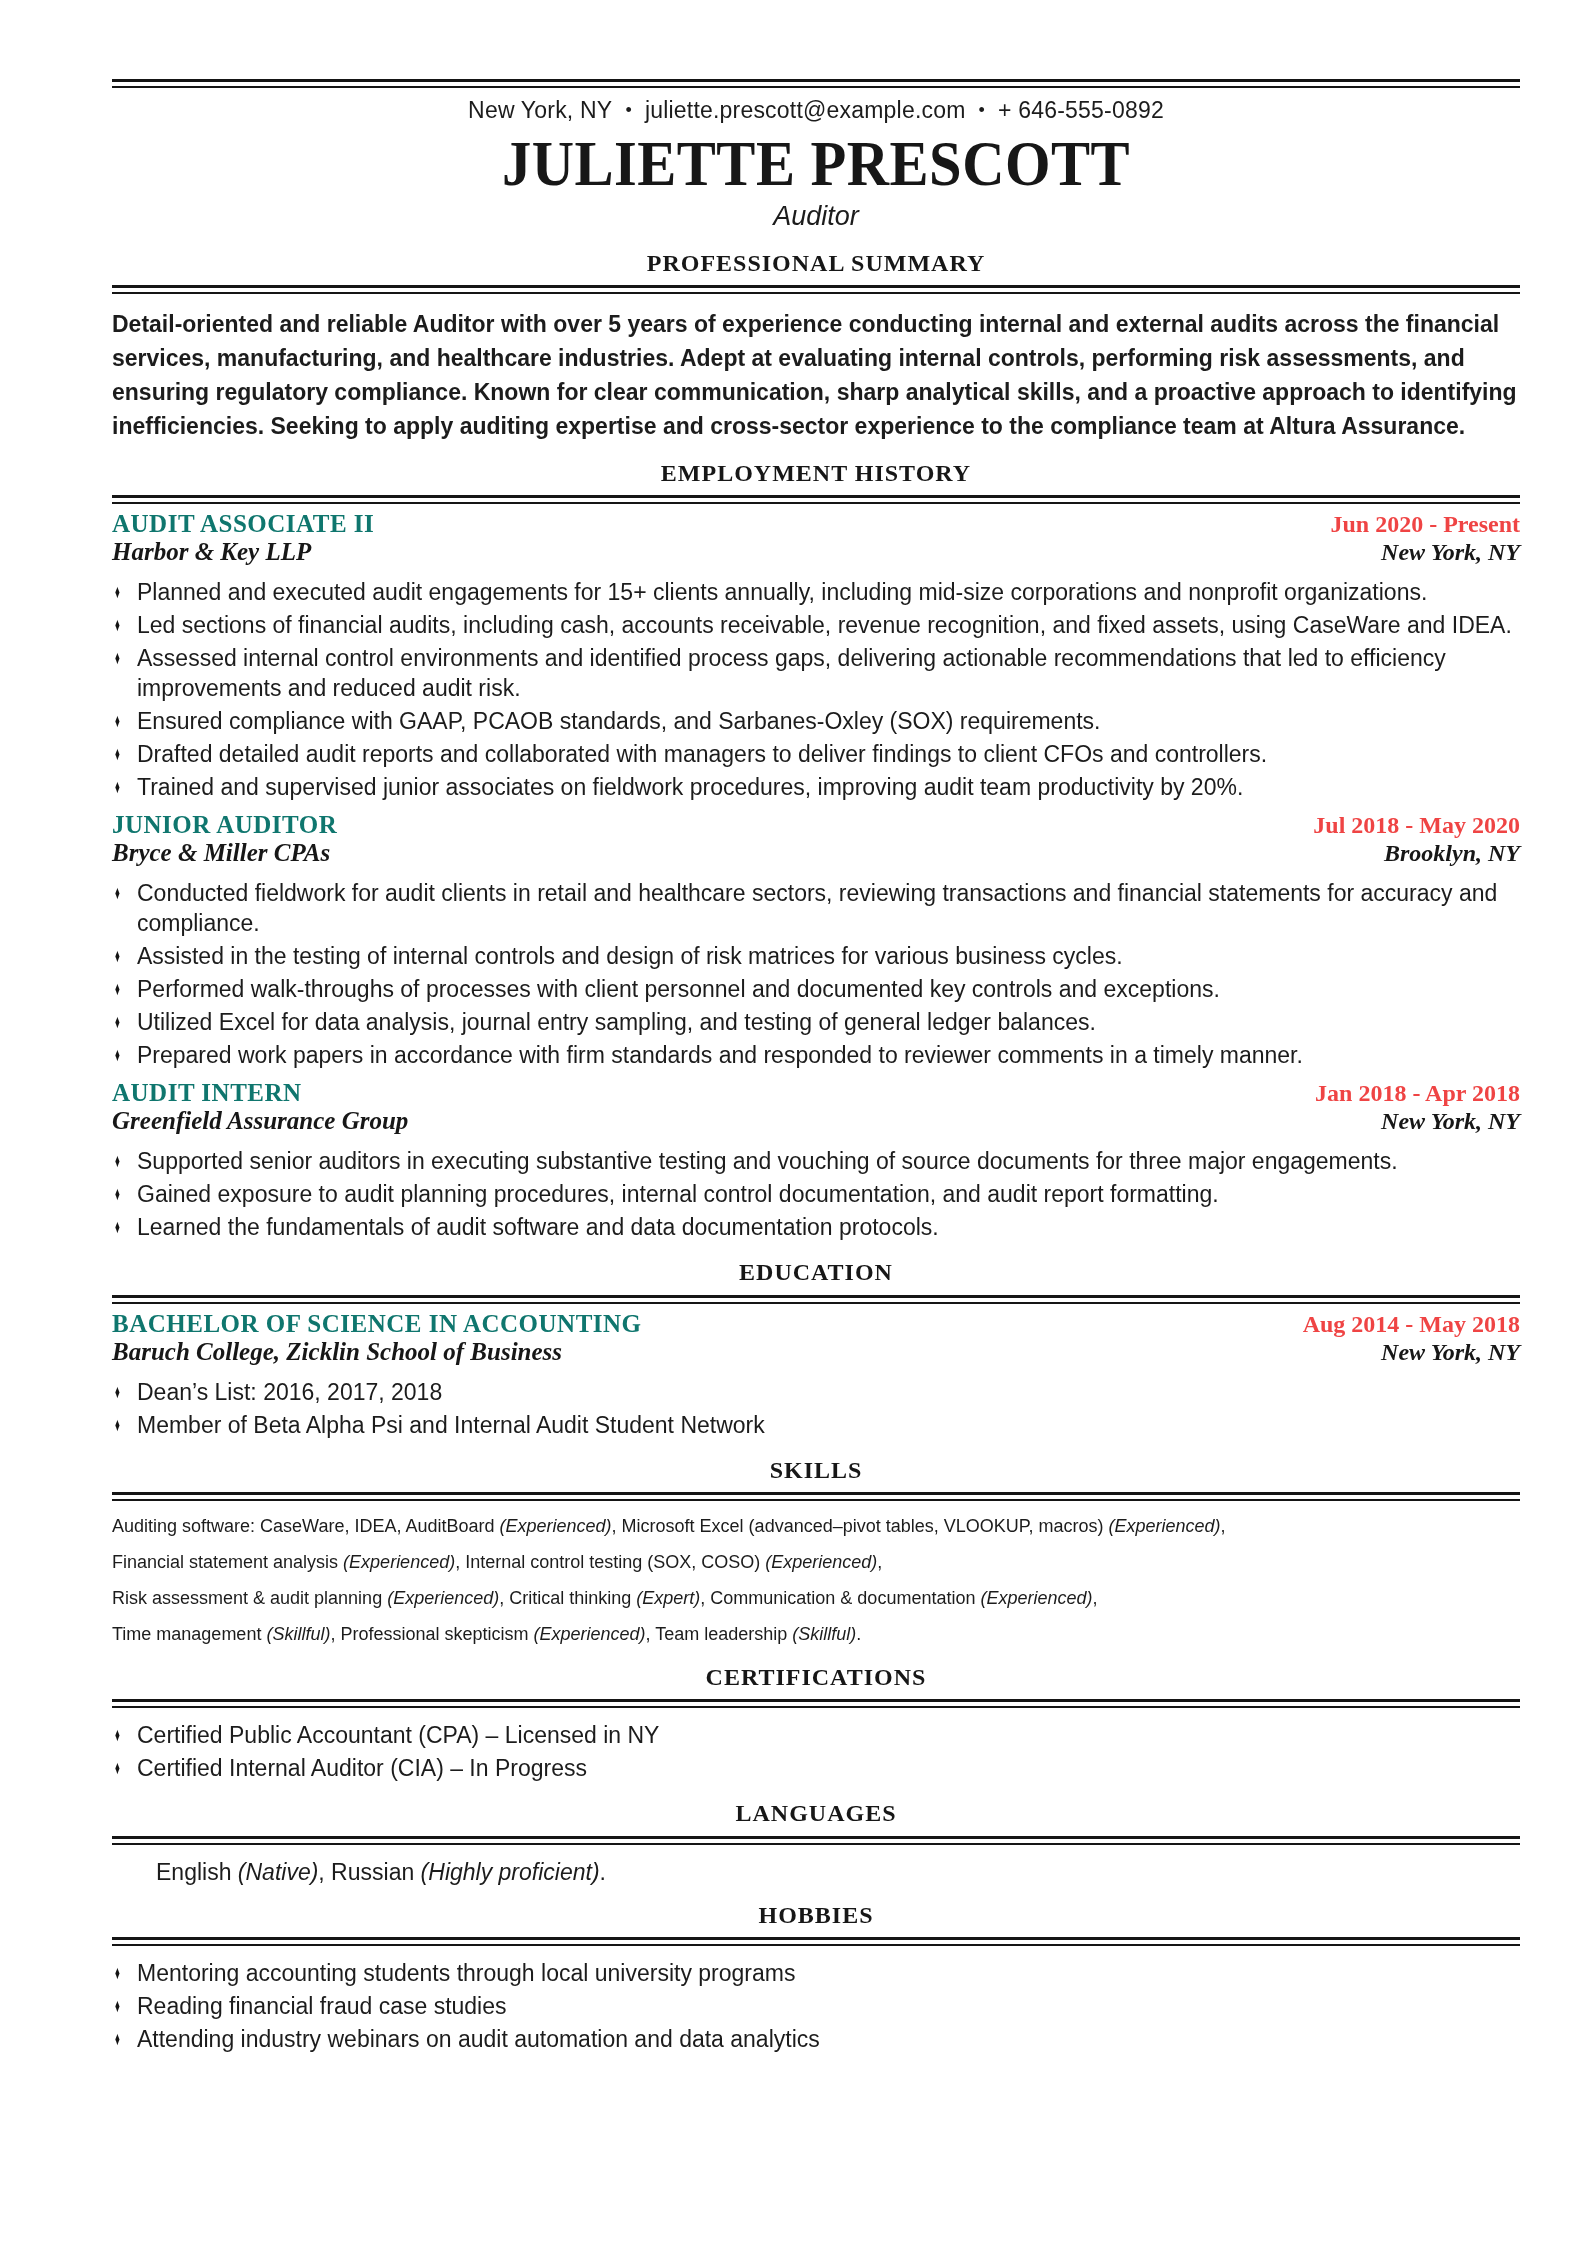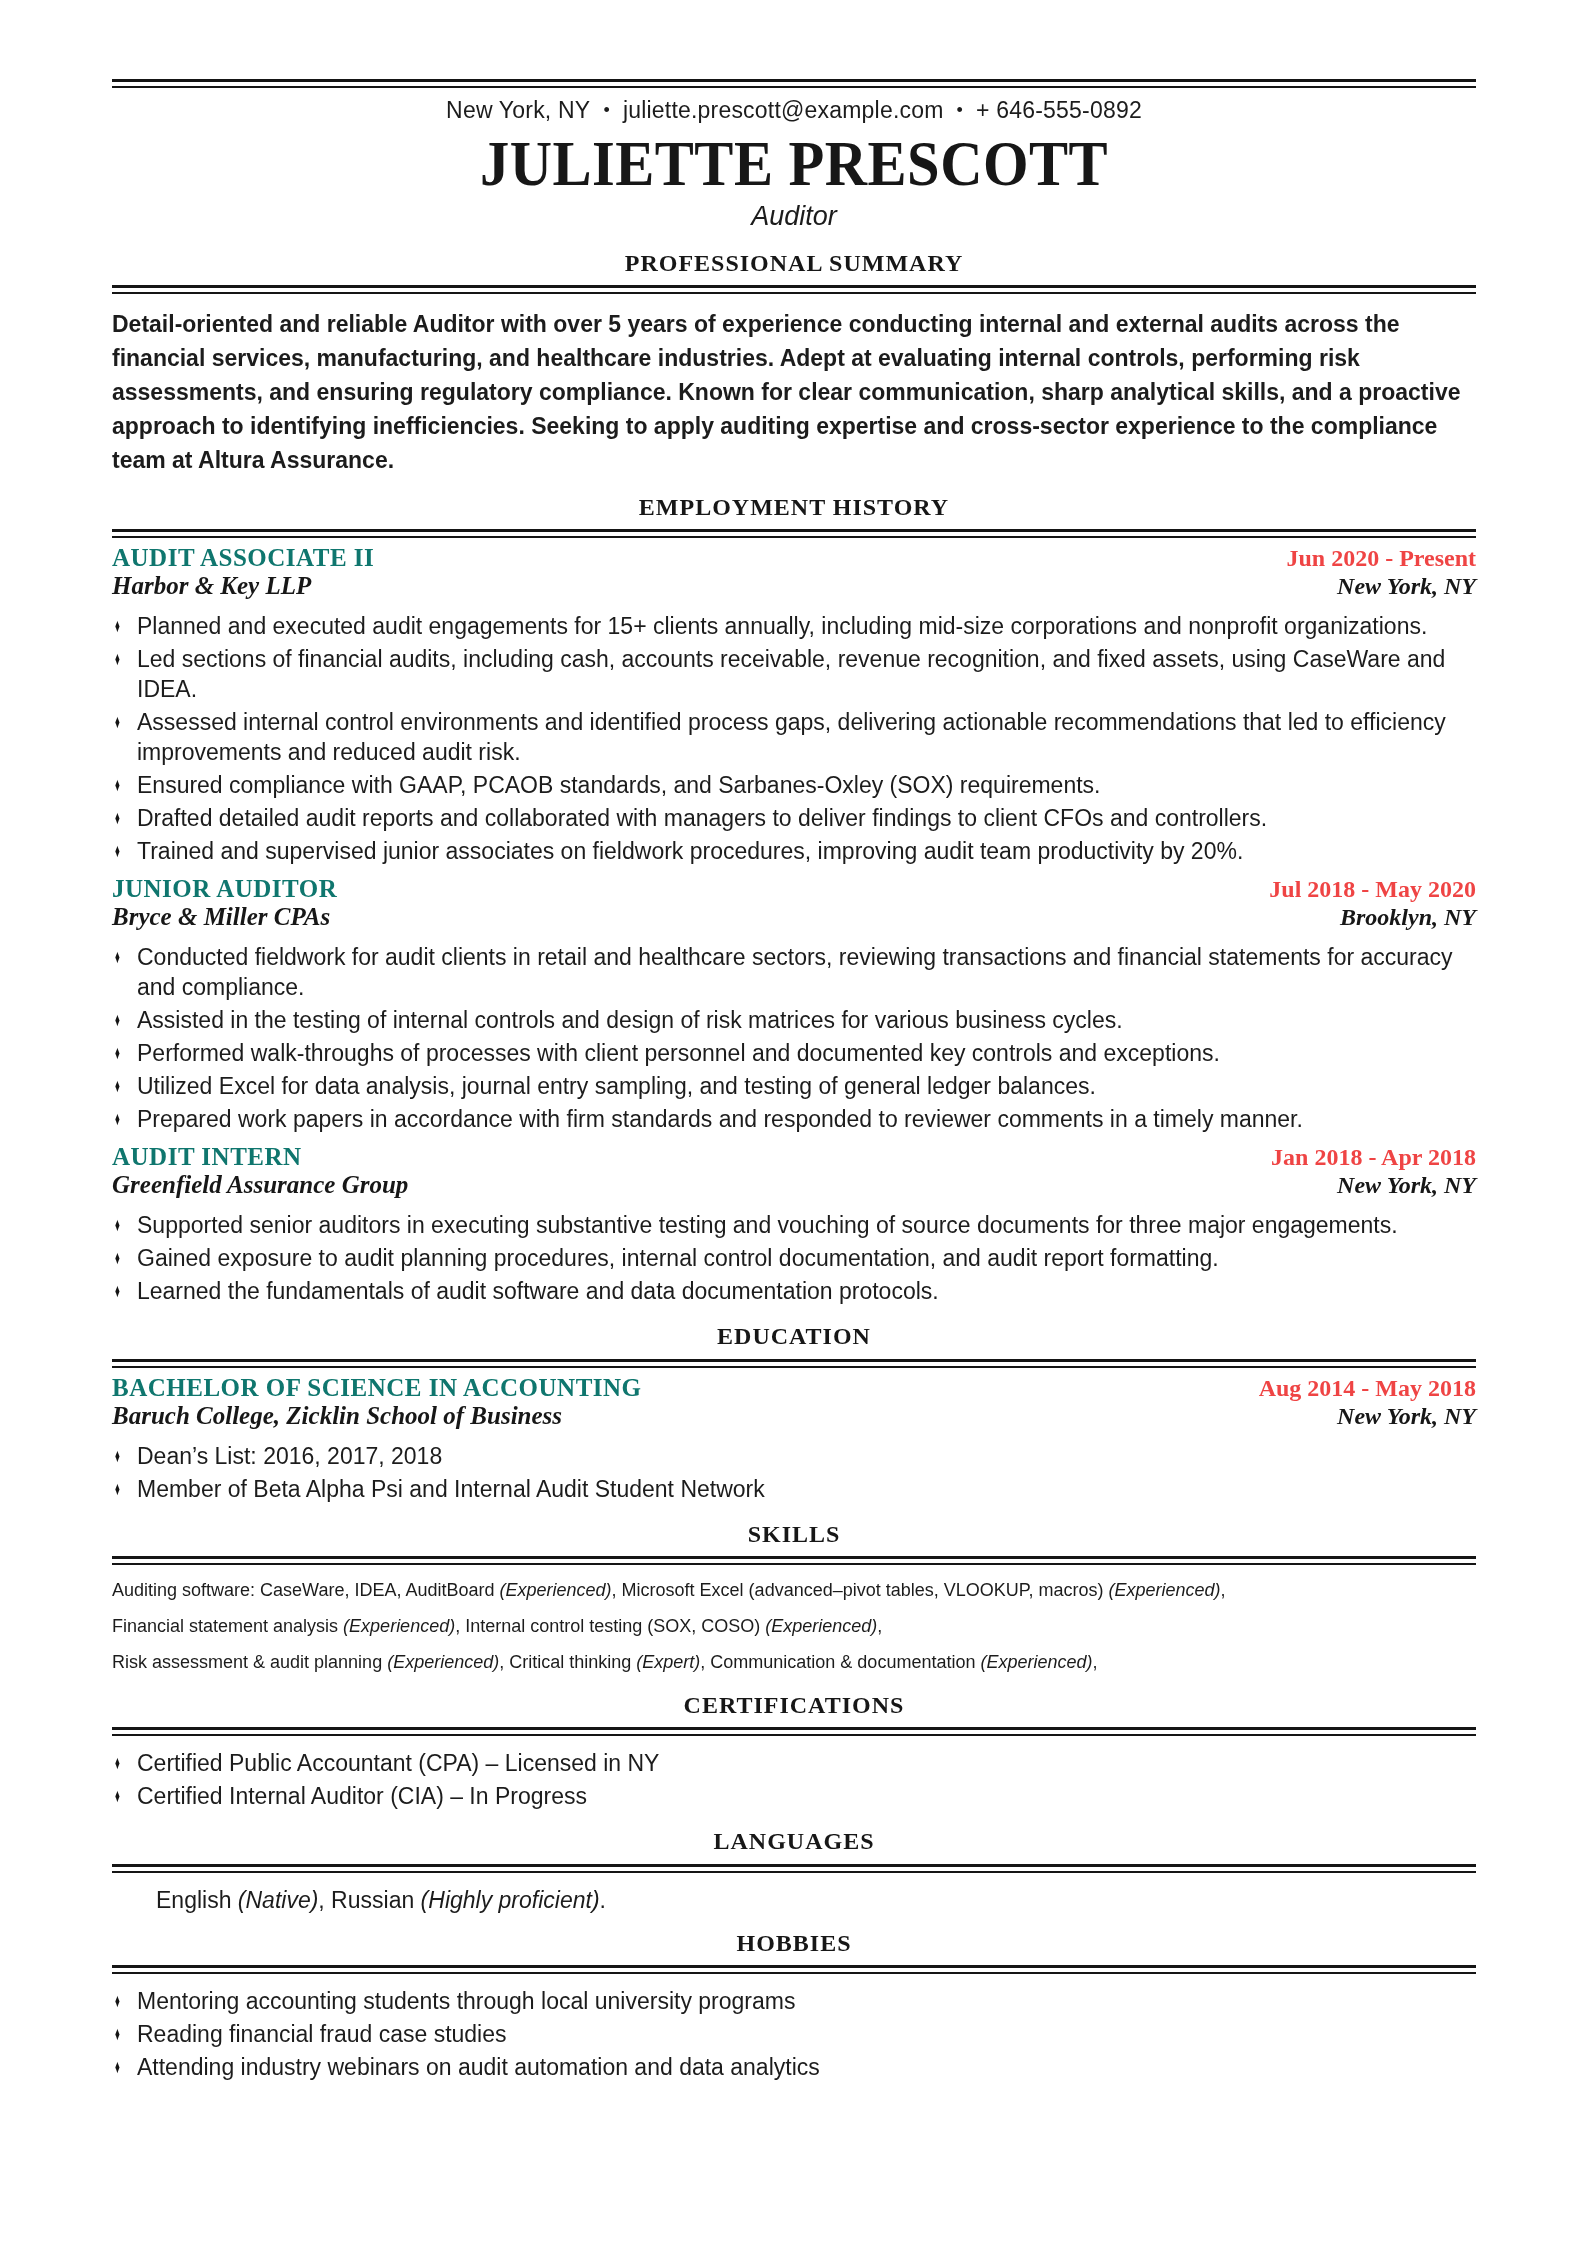--- a/index.html
+++ b/index.html
@@ -2,21 +2,21 @@
 <html><head>
 <meta charset="utf-8">
 <style>
   html,body{margin:0;padding:0;background:#ffffff;}
   body{
     width:1588px;height:2244px;overflow:hidden;
     font-family:"Liberation Sans","DejaVu Sans",sans-serif;
     color:#1b1b1b;
     -webkit-font-smoothing:antialiased;
   }
-  .page{box-sizing:border-box;width:1588px;height:2244px;padding:79px 112px 0 112px;background:#fff;}
+  .page{box-sizing:border-box;width:1588px;height:2244px;padding:79px 68px 0 112px;background:#fff;}
   .serif{font-family:"Liberation Serif","DejaVu Serif",serif;}
 
   
   .rule{border-top:3px solid #151515;border-bottom:2px solid #151515;height:4px;}
 
   .contact{ text-align:center;font-size:23px;margin-top:9px;color:#1c1c1c;letter-spacing:.2px;}
   .contact .sep{display:inline-block;margin:0 13px;font-size:18px;vertical-align:2px;}
 
   h1.name{
     font-family:"Liberation Serif","DejaVu Serif",serif;
@@ -154,20 +154,21 @@
         </ul>
       </div>
     </div>
 
   <h2 class="sec sec-gap">SKILLS</h2>
   <div class="rule"></div>
   <div class="skills-block" id="skills-container">
       <div class="skill-line"><span>Auditing software: CaseWare, IDEA, AuditBoard </span><span class="it">(Experienced)</span><span>, Microsoft Excel (advanced–pivot tables, VLOOKUP, macros) </span><span class="it">(Experienced)</span><span>,</span></div>
       <div class="skill-line"><span>Financial statement analysis </span><span class="it">(Experienced)</span><span>, Internal control testing (SOX, COSO) </span><span class="it">(Experienced)</span><span>,</span></div>
       <div class="skill-line"><span>Risk assessment &amp; audit planning </span><span class="it">(Experienced)</span><span>, Critical thinking </span><span class="it">(Expert)</span><span>, Communication &amp; documentation </span><span class="it">(Experienced)</span><span>,</span></div>
+      <div class="skill-line"><span>Time management </span><span class="it">(Skillful)</span><span>, Professional skepticism </span><span class="it">(Experienced)</span><span>, Team leadership </span><span class="it">(Skillful)</span><span>.</span></div>
     </div>
 
   <h2 class="sec sec-gap">CERTIFICATIONS</h2>
   <div class="rule"></div>
   <ul class="blist" id="certs-list">
       <li><span class="diamond">♦</span><span class="btext">Certified Public Accountant (CPA) – Licensed in NY</span></li>
       <li><span class="diamond">♦</span><span class="btext">Certified Internal Auditor (CIA) – In Progress</span></li>
     </ul>
 
   <h2 class="sec sec-gap">LANGUAGES</h2>

